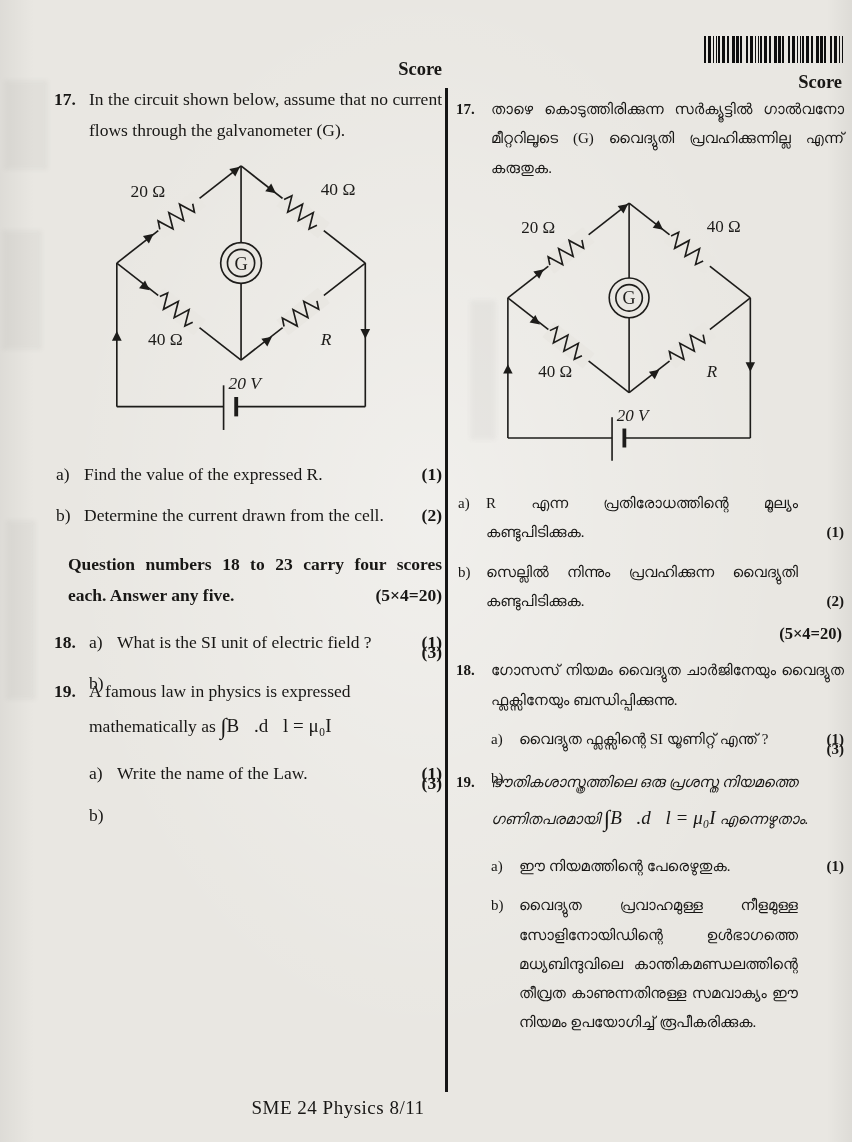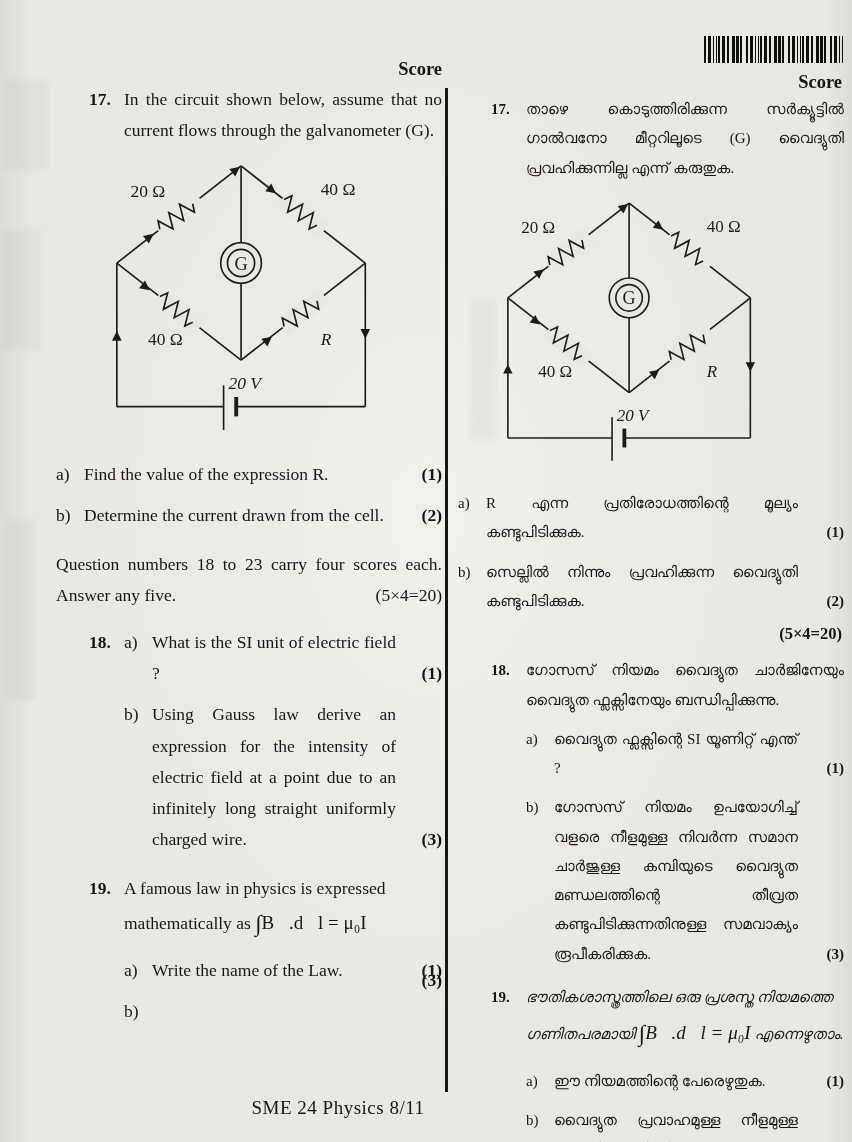--- a/index.html
+++ b/index.html
@@ -28,29 +28,29 @@
 
   .barcode{margin-left:auto;width:140px;height:27px;
     background:
       repeating-linear-gradient(90deg,#0e0e0e 0 2px,transparent 2px 4px,#0e0e0e 4px 7px,transparent 7px 9px,#0e0e0e 9px 10px,transparent 10px 14px),
       repeating-linear-gradient(90deg,#0e0e0e 0 1px,transparent 1px 6px);
   }
 
   .en{font-size:17.5px;line-height:1.78;text-align:justify;}
   .ml{font-size:15px;line-height:1.95;text-align:justify;}
 
-  .q{position:relative;padding-left:33px;margin-left:35px;}
+  .q{position:relative;padding-left:33px;}
   .qnum{position:absolute;left:-2px;top:0;font-weight:bold;}
   .col-left .q17-block{margin-bottom:6px;}
 
   .sub{position:relative;padding-left:28px;padding-right:46px;margin-top:10px;}
   .sub .lbl{position:absolute;left:0;top:0;}
   .sub .mark{position:absolute;right:0;bottom:0;font-weight:bold;}
 
-  .instr{position:relative;font-weight:normal;margin:18px 0 14px 0;}
+  .instr{position:relative;font-weight:bold;margin:18px 0 14px 12px;}
   .instr .mark{position:absolute;right:0;bottom:0;}
   .instr-score-line{text-align:right;font-weight:bold;font-size:16.5px;margin:2px 2px 6px 0;}
 
   .circuit-wrap{margin:10px 0 8px 22px;}
   .col-right .circuit-wrap{margin-left:12px;}
   svg text{font-family:"Liberation Serif","DejaVu Serif",serif;}
 
   .formula{font-size:19px;white-space:nowrap;}
   .formula .intg{font-size:23px;vertical-align:-2px;}
 
@@ -130,21 +130,21 @@
       <text x="90" y="42" text-anchor="end" font-size="18" fill="#1d1c1a">20 Ω</text>
       <text x="250" y="40" font-size="18" fill="#1d1c1a">40 Ω</text>
       <text x="108" y="194" text-anchor="end" font-size="18" fill="#1d1c1a">40 Ω</text>
       <text x="250" y="194" font-size="18" font-style="italic" fill="#1d1c1a">R</text>
       <text x="155" y="240" font-size="18" font-style="italic" fill="#1d1c1a">20 V</text>
     </svg>
   </div>
 
   <div class="sub">
     <span class="lbl">a)</span>
-    <span>Find the value of the expression R.</span>
+    <span>Find the value of the expressed R.</span>
     <span class="mark">(1)</span>
   </div>
   <div class="sub">
     <span class="lbl">b)</span>
     <span>Determine the current drawn from the cell.</span>
     <span class="mark">(2)</span>
   </div>
 
   <div class="instr">
     <span>Question numbers 18 to 23 carry four scores each.  Answer any five.</span>
@@ -153,21 +153,20 @@
 
   <div class="q" style="margin-top:16px;">
     <span class="qnum">18.</span>
     <div class="sub">
       <span class="lbl">a)</span>
       <span>What is the SI unit of electric field ?</span>
       <span class="mark">(1)</span>
     </div>
     <div class="sub">
       <span class="lbl">b)</span>
-      <span>Using Gauss law derive an expression for the intensity of electric field at a point due to an infinitely long straight uniformly charged wire.</span>
       <span class="mark">(3)</span>
     </div>
   </div>
 
   <div class="q" style="margin-top:18px;">
     <span class="qnum">19.</span>
     <div class="q-text" style="text-align:left;">
       <span>A famous law in physics is expressed mathematically as</span>
       <span class="formula"><span class="intg">∫</span><span>B⃗.d⃗l = μ₀I</span></span>
     </div>
@@ -262,21 +261,20 @@
   <div class="q">
     <span class="qnum">18.</span>
     <div class="q-text">ഗോസസ് നിയമം വൈദ്യുത ചാർജിനേയും വൈദ്യുത ഫ്ലക്സിനേയും ബന്ധിപ്പിക്കുന്നു.</div>
     <div class="sub">
       <span class="lbl">a)</span>
       <span>വൈദ്യുത ഫ്ലക്സിന്റെ SI യൂണിറ്റ് എന്ത് ?</span>
       <span class="mark">(1)</span>
     </div>
     <div class="sub">
       <span class="lbl">b)</span>
-      <span>ഗോസസ് നിയമം ഉപയോഗിച്ച് വളരെ നീളമുള്ള നിവർന്ന സമാന ചാർജുള്ള കമ്പിയുടെ വൈദ്യുത മണ്ഡലത്തിന്റെ തീവ്രത കണ്ടുപിടിക്കുന്നതിനുള്ള സമവാക്യം രൂപീകരിക്കുക.</span>
       <span class="mark">(3)</span>
     </div>
   </div>
 
   <div class="q" style="margin-top:14px;">
     <span class="qnum">19.</span>
     <div class="q-text" style="text-align:left;font-style:italic;">
       <span>ഭൗതികശാസ്ത്രത്തിലെ ഒരു പ്രശസ്ത നിയമത്തെ ഗണിതപരമായി</span>
       <span class="formula"><span class="intg">∫</span><span>B⃗.d⃗l = μ₀I</span></span>
       <span>എന്നെഴുതാം.</span>

